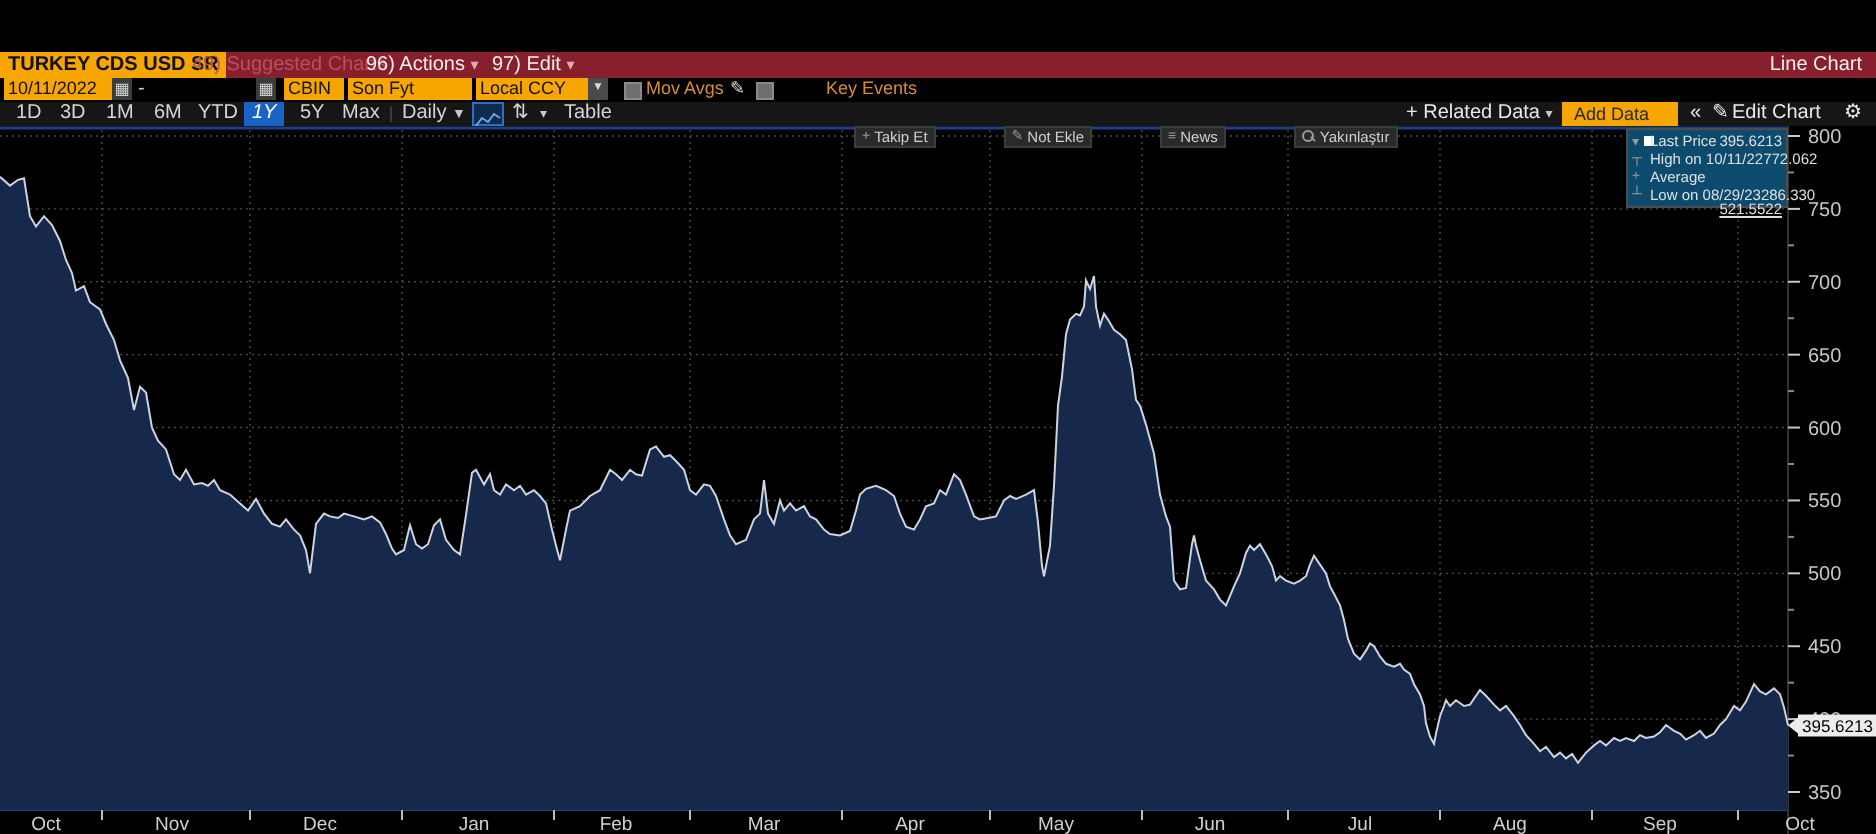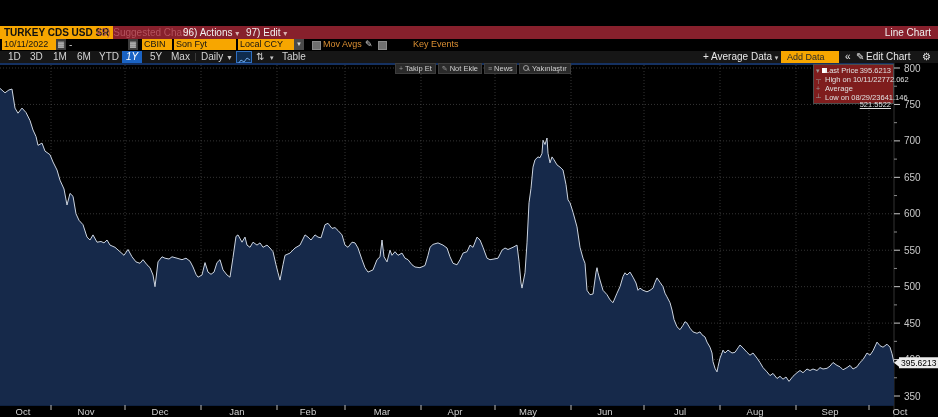--- a/index.html
+++ b/index.html
@@ -46,27 +46,27 @@
   .tbl{position:absolute;top:0;font-size:10px;line-height:12px;color:#d4d4d4;}
   .reld{position:absolute;top:0;font-size:10px;line-height:12px;color:#e8e8e8;white-space:pre;}
   .adddata{position:absolute;top:0;height:12px;background:#f7a600;color:#2a2a2a;font-size:9px;
            line-height:12px;padding:0 6px;width:46px;}
   .editch{position:absolute;top:0;font-size:10px;line-height:12px;color:#e8e8e8;white-space:pre;}
   
   .chart-wrap{position:absolute;top:63px;left:0;width:938px;height:354px;background:#000;}
   
   .ctools{position:absolute;top:0;left:395px;height:11px;display:flex;gap:2px;}
   .ctool{background:#2a2a2a;border:1px solid #3d3d3d;color:#cfcfcf;font-size:7.5px;
-         line-height:9px;padding:0 3px;display:flex;align-items:center;gap:2px;white-space:nowrap;}
+         line-height:9px;padding:0 3px;display:flex;align-items:center;gap:2px;white-space:nowrap;margin-left:32px;}
   .ctool .ic{color:#9a9a9a;font-size:7px;}
   .magwrap{position:relative;width:7px;height:7px;}
   .mag{position:absolute;top:0;left:0;width:4px;height:4px;border:1px solid #9a9a9a;border-radius:50%;}
   .mag-h{position:absolute;left:4px;top:4px;width:3px;height:1px;background:#9a9a9a;transform:rotate(45deg);}
   
-  .legend{position:absolute;top:1px;left:813px;width:81px;background:#7f1d1d;border:1px solid #4d4d4d;
+  .legend{position:absolute;top:1px;left:813px;width:81px;background:#0c4a6e;border:1px solid #4d4d4d;
           box-sizing:border-box;padding:1px 2px;}
   .lrow{display:flex;align-items:center;height:9px;font-size:7.5px;color:#e0e0e0;white-space:nowrap;}
   .lmark{width:9px;color:#9a9a9a;font-size:7px;flex:0 0 9px;}
   .lsq{display:inline-block;width:5px;height:5px;background:#fff;margin-left:2px;}
   .lval{margin-left:auto;}
   .lval.u{text-decoration:underline;margin-top:32px;}
 </style>
 </head>
 <body>
 
@@ -110,21 +110,21 @@
     <span class="sep4" style="left:195px;"></span>
     <span class="rng" style="left:201px;"><span>Daily</span> <span class="caret">▼</span></span>
     <span class="icebox" style="left:236px;">
       <svg width="14" height="10" viewBox="0 0 14 10">
           <polyline points="1,8 4,4 7,6 10,2 13,4" fill="none" stroke="#6fa8e8" stroke-width="1"></polyline>
         </svg>
     </span>
     <span class="rng" style="left:256px;">⇅</span>
     <span class="rng caret" style="left:270px;top:1px;">▾</span>
     <span class="tbl" style="left:282px;">Table</span>
-    <span class="reld" style="left:703px;"><span>+ Average Data</span> <span class="caret">▾</span></span>
+    <span class="reld" style="left:703px;"><span>+ Related Data</span> <span class="caret">▾</span></span>
     <span class="adddata" style="left:781px;">Add Data</span>
     <span class="editch" style="left:845px;">«</span>
     <span class="editch" style="left:856px;">✎</span>
     <span class="editch" style="left:866px;">Edit Chart</span>
     <span class="editch" style="left:922px;">⚙</span>
   </div>
 
   <div class="chart-wrap">
     <svg id="chart-svg" width="938" height="354" viewBox="0 0 938 354">
         <rect x="0" y="0" width="938" height="354" fill="#000"></rect>
@@ -250,17 +250,17 @@
         <span class="lval">772.062</span>
       </div>
       <div class="lrow">
         <span class="lmark">+</span>
         <span>Average</span>
         <span class="lval u">521.5522</span>
       </div>
       <div class="lrow">
         <span class="lmark">┴</span>
         <span>Low on 08/29/23</span>
-        <span class="lval">641.146</span>
+        <span class="lval">286.330</span>
       </div>
     </div>
   </div>
 </div>
 
 </body></html>

